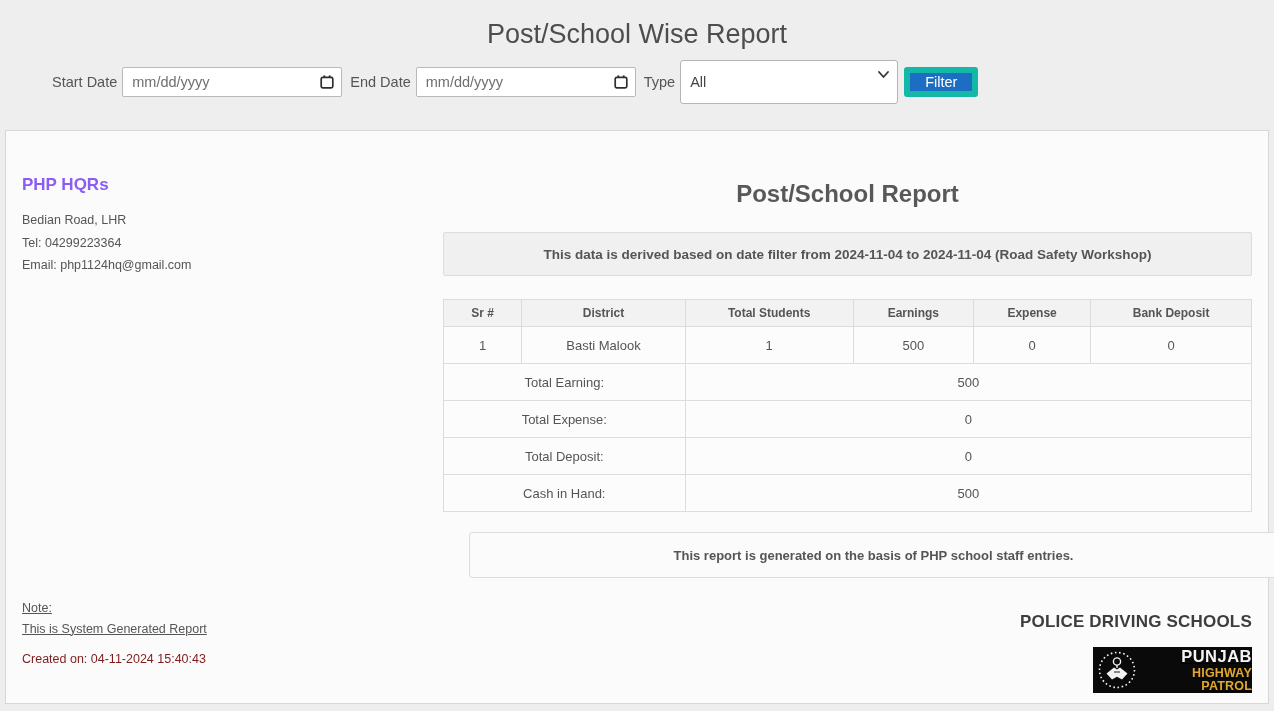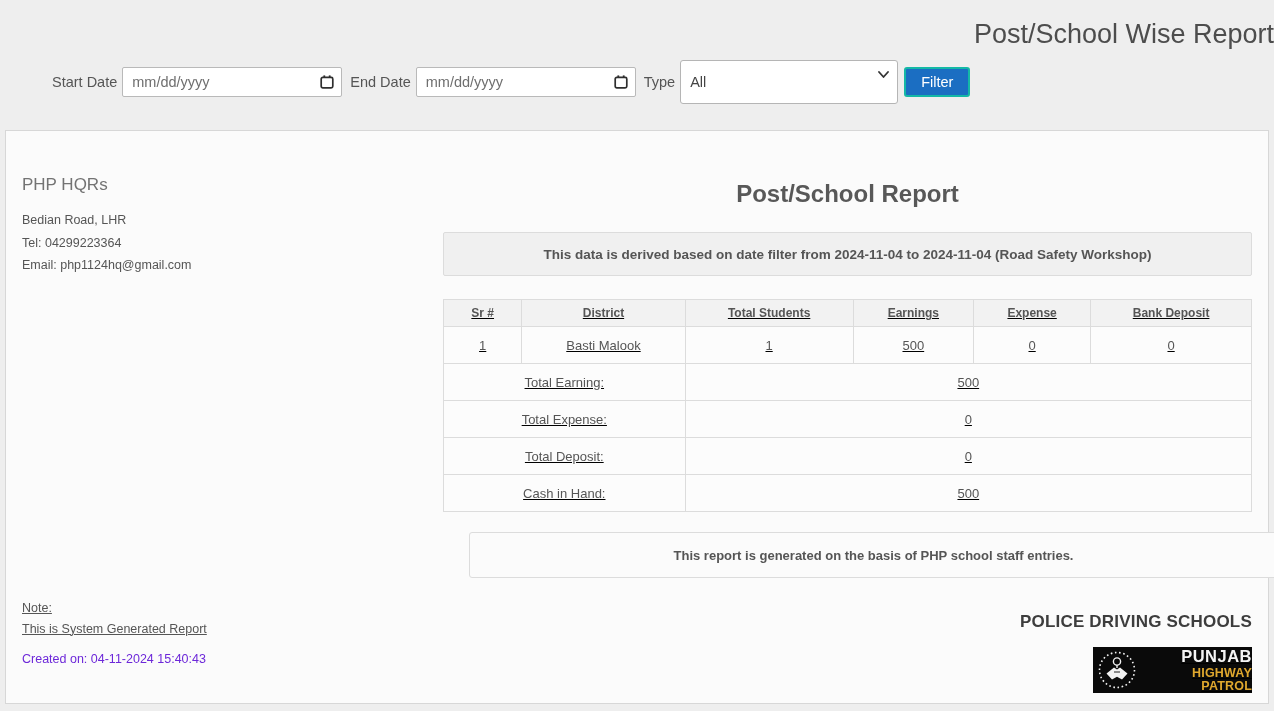--- a/index.html
+++ b/index.html
@@ -6,21 +6,21 @@
   html, body {
     margin: 0; padding: 0;
     width: 1274px; height: 711px;
     background: #eeeeee;
     font-family: "Liberation Sans", sans-serif;
     overflow: hidden;
   }
   
   .page-title {
     margin: 0; padding-top: 20px;
-    text-align: right;
+    text-align: center;
     font-size: 27px; font-weight: 400;
     color: #4d4d4d; line-height: 28px;
   }
   .filter-row {
     display: flex; align-items: center;
     margin: 19px 0 0 52px; height: 30px;
   }
   .filter-label {
     font-size: 14.5px; color: #555;
     margin-right: 5px; white-space: nowrap;
@@ -47,69 +47,69 @@
     font-size: 14.5px; color: #444;
     -webkit-appearance: none; appearance: none;
   }
   .chev-icon {
     position: absolute; right: 9px; top: 11px;
     width: 11px; height: 8px; pointer-events: none;
   }
   .filter-btn {
     height: 30px; padding: 0 15px;
     background: #1b6ec2; color: #fff;
-    border: 2px solid #14b8a6; border-radius: 3px;
+    border: 6px solid #14b8a6; border-radius: 3px;
     font-family: "Liberation Sans", sans-serif;
     font-size: 14.5px; cursor: pointer;
   }
   
   .card {
     position: relative;
     margin: 33px 5px 0 5px;
     height: 574px;
     background: #fbfbfb;
     border: 1px solid #d7d7d7;
   }
   .org-info { position: absolute; left: 16px; top: 44px; }
-  .org-name { margin: 0 0 19px 0; font-size: 17px; font-weight: normal; color: #737373; }
+  .org-name { margin: 0 0 19px 0; font-size: 17px; font-weight: bold; color: #8b5cf6; }
   .org-line { margin: 0 0 10px 0; font-size: 12.5px; line-height: 12.5px; color: #555; }
   .report-heading {
     position: absolute; left: 437px; top: 49px; width: 809px;
     margin: 0; text-align: center;
     font-size: 24px; font-weight: bold; color: #585858;
   }
   .info-banner {
     position: absolute; left: 437px; top: 101px; width: 809px; height: 44px;
     background: #f0f0f0; border: 1px solid #dcdcdc; border-radius: 2px;
     display: flex; align-items: center; justify-content: center;
     font-size: 13.5px; font-weight: bold; color: #555;
     text-align: center;
   }
-  .report-table-wrap { position: absolute; left: 437px; top: 168px; width: 809px; text-decoration: underline; }
+  .report-table-wrap { position: absolute; left: 437px; top: 168px; width: 809px; }
   table.report-table { width: 100%; border-collapse: collapse; table-layout: fixed; }
   .report-table th {
     height: 27px; background: #f2f2f2;
     border: 1px solid #dcdcdc;
     font-size: 12px; font-weight: bold; color: #555; text-align: center;
   }
   .report-table td {
     height: 37px; background: #fcfcfc;
     border: 1px solid #dcdcdc;
     font-size: 13px; color: #555; text-align: center;
   }
   .footer-banner {
     position: absolute; left: 463px; top: 401px; width: 809px; height: 46px;
     background: #fbfbfb; border: 1px solid #dcdcdc; border-radius: 3px;
     display: flex; align-items: center; justify-content: center;
     font-size: 13px; font-weight: bold; color: #555;
     text-align: center;
   }
   .note-block { position: absolute; left: 16px; top: 471px; }
   .note-line { margin: 0 0 8px 0; font-size: 12.5px; line-height: 12.5px; color: #555; text-decoration: underline; }
-  .note-created { margin: 18px 0 12px 0; font-size: 12.5px; line-height: 12.5px; color: #6d28d9; }
+  .note-created { margin: 18px 0 12px 0; font-size: 12.5px; line-height: 12.5px; color: #7f1d1d; }
   .branding { position: absolute; right: 16px; top: 481px; text-align: right; }
   .schools-text { margin: 0; font-size: 17px; font-weight: bold; color: #3d3d3d; letter-spacing: .2px; }
   .logo {
     margin-top: 15px; width: 159px; height: 46px;
     background: #0a0a0a;
     display: inline-flex; align-items: center;
     padding-left: 4px;
     text-decoration: underline;
   }
   .logo-emblem { width: 40px; height: 40px; flex: 0 0 auto; }

